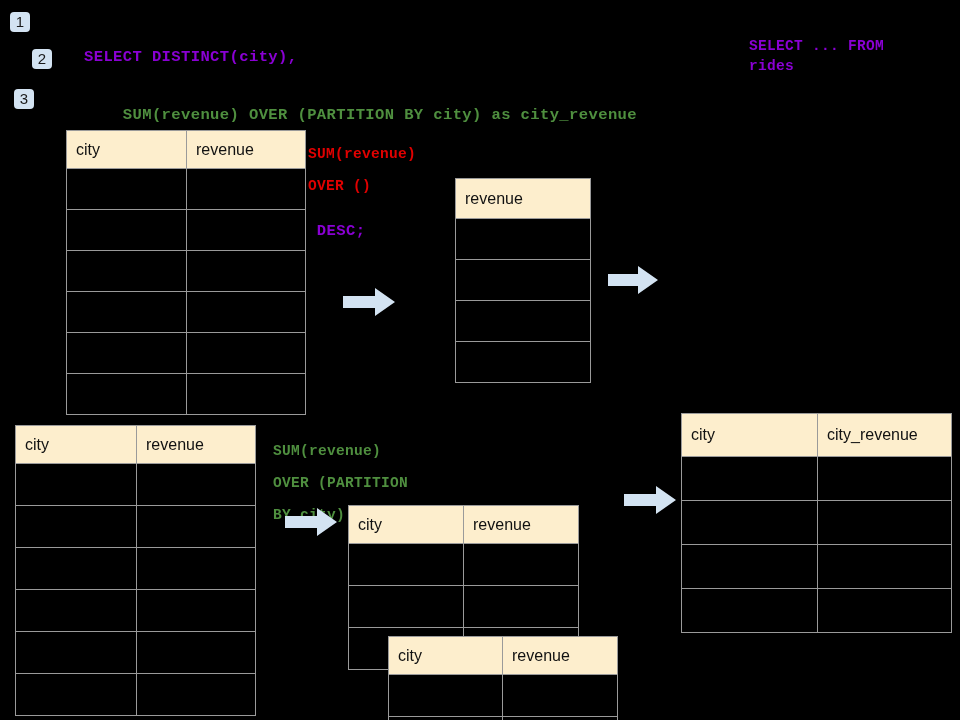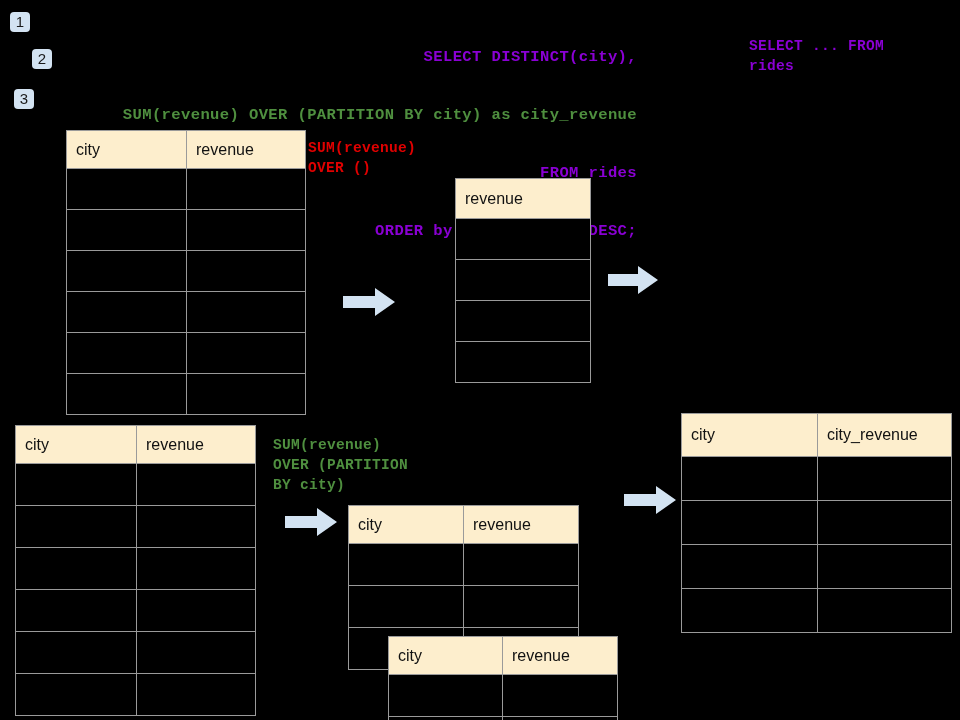--- a/index.html
+++ b/index.html
@@ -33,34 +33,34 @@
 
   
   .code {
     position: absolute;
     font-family: "Liberation Mono", monospace;
     font-size: 15.5px;
     font-weight: bold;
     letter-spacing: 0.4px;
     white-space: pre;
   }
-  .code-line { display: block; height: 22px; line-height: 22px; text-align: right; }
+  .code-line { display: block; height: 22px; line-height: 22px; }
   .c-purple { color: #8a00d4; }
   .c-red    { color: #e00000; }
   .c-green  { color: #4f8f3f; }
 
   
   .annot {
     position: absolute;
     font-family: "Liberation Mono", monospace;
     font-size: 14.5px;
     font-weight: bold;
     letter-spacing: 0.3px;
     white-space: pre;
-    line-height: 20px;
+    line-height: 32px;
   }
 
   
   .tbl {
     position: absolute;
     border-collapse: collapse;
     table-layout: fixed;
     background: #b91c1c;
   }
   .tbl th, .tbl td {

